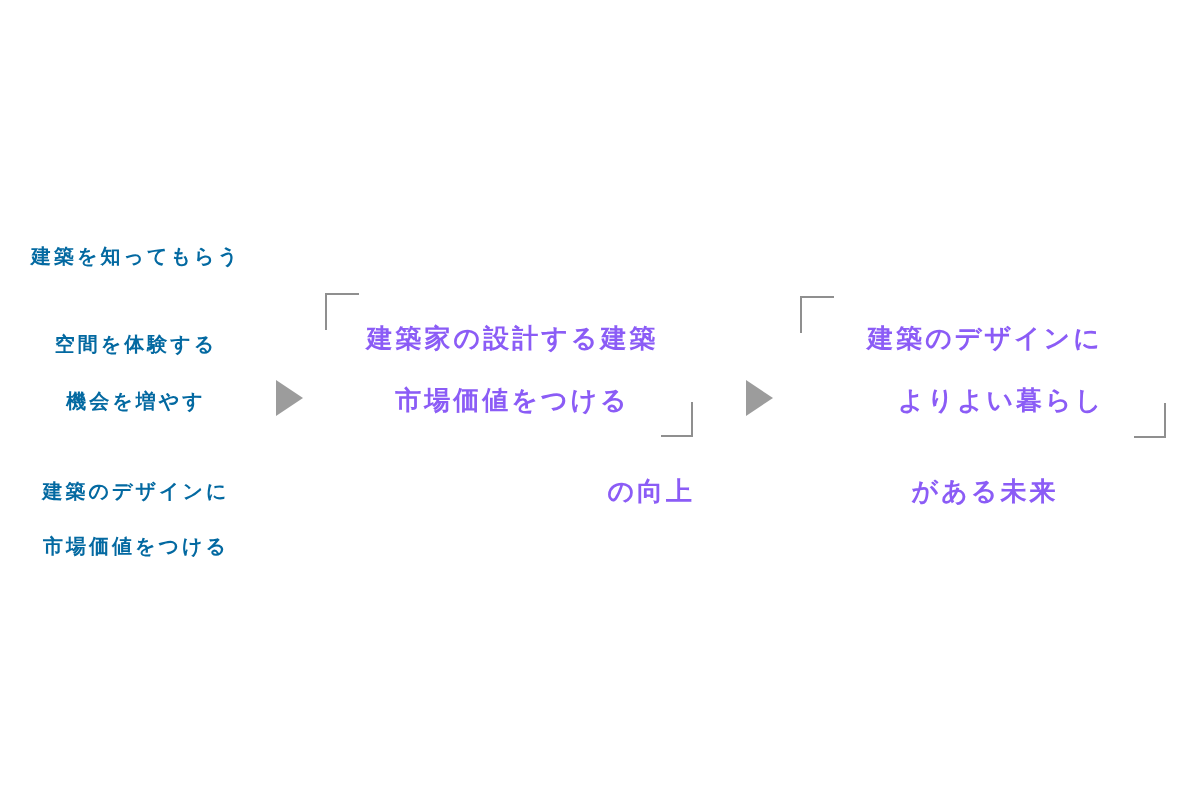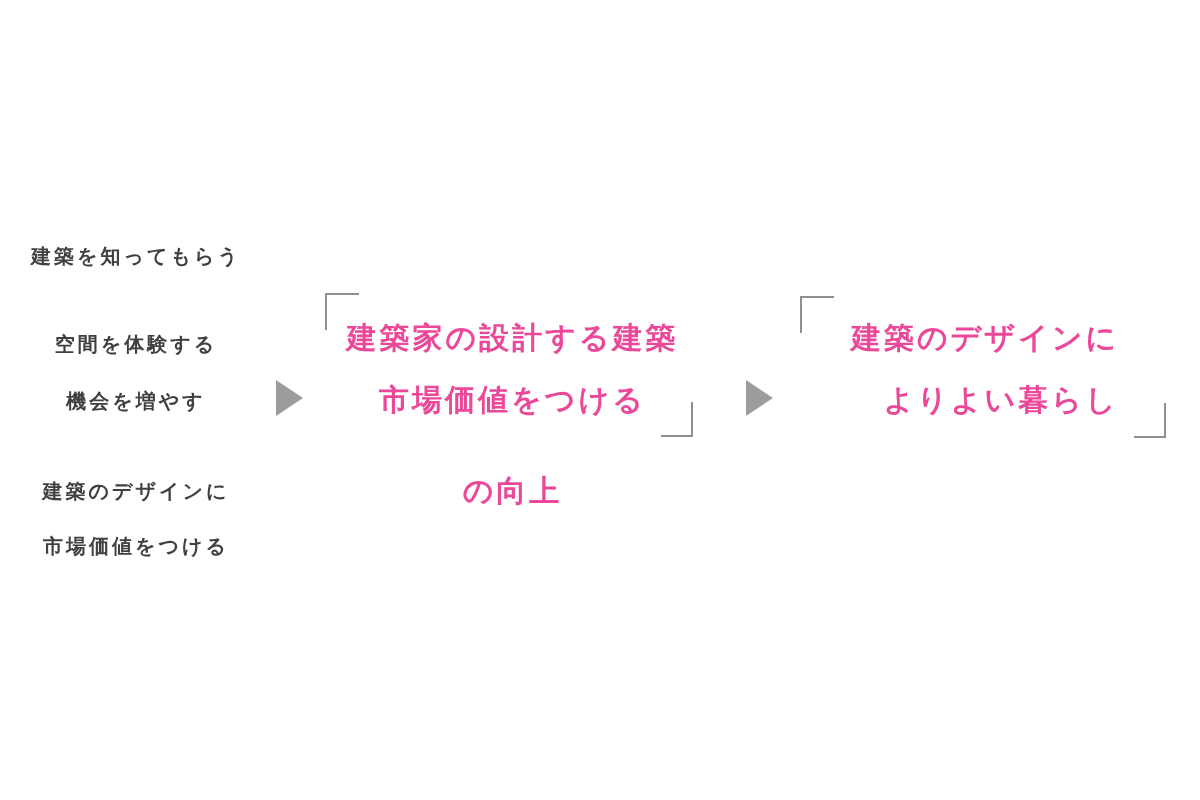--- a/index.html
+++ b/index.html
@@ -21,21 +21,21 @@
   .goal-line {
     position: absolute;
     left: 16px;
     width: 240px;
     height: 22px;
     line-height: 22px;
     text-align: center;
     font-size: 20px;
     font-weight: 600;
     letter-spacing: 3px;
-    color: #404040;
+    color: #0369a1;
     white-space: nowrap;
   }
   .g1-l1 { top: 245px; }
   .g2-l1 { top: 333px; }
   .g2-l2 { top: 390px; }
   .g3-l1 { top: 480px; }
   .g3-l2 { top: 535px; }
 
   
   .arrow {
@@ -71,29 +71,29 @@
     width: 30px; height: 33px;
     border-bottom: 2px solid #8f8f8f;
     border-right: 2px solid #8f8f8f;
   }
 
   .stage-line {
     position: absolute;
     height: 30px;
     line-height: 30px;
     text-align: center;
-    font-size: 30px;
+    font-size: 26px;
     font-weight: 600;
     letter-spacing: 3px;
-    color: #ec4899;
+    color: #8b5cf6;
     white-space: nowrap;
   }
   .mid-l1 { left: 330px; width: 365px; top: 323px; }
   .mid-l2 { left: 330px; width: 365px; top: 385px; }
-  .mid-suffix { left: 330px; width: 365px; top: 476px; }
+  .mid-suffix { left: 330px; width: 365px; top: 476px; text-align: right; }
   .right-l1 { left: 805px; width: 360px; top: 323px; }
   .right-l2 { left: 821px; width: 360px; top: 385px; }
   .right-suffix { left: 805px; width: 360px; top: 476px; }
 </style>
 </head>
 <body>
 
 <div class="canvas">
 
   <div class="goal-line g1-l1">建築を知ってもらう</div>
@@ -114,14 +114,15 @@
   <div class="stage-line mid-l1">建築家の設計する建築</div>
   <div class="stage-line mid-l2">市場価値をつける</div>
   <div class="stage-line mid-suffix">の向上</div>
 
   <div class="stage-frame frame-right">
     <span class="bracket bracket-open"></span>
     <span class="bracket bracket-close"></span>
   </div>
   <div class="stage-line right-l1">建築のデザインに</div>
   <div class="stage-line right-l2">よりよい暮らし</div>
+  <div class="stage-line right-suffix">がある未来</div>
 
 </div>
 
 </body></html>

